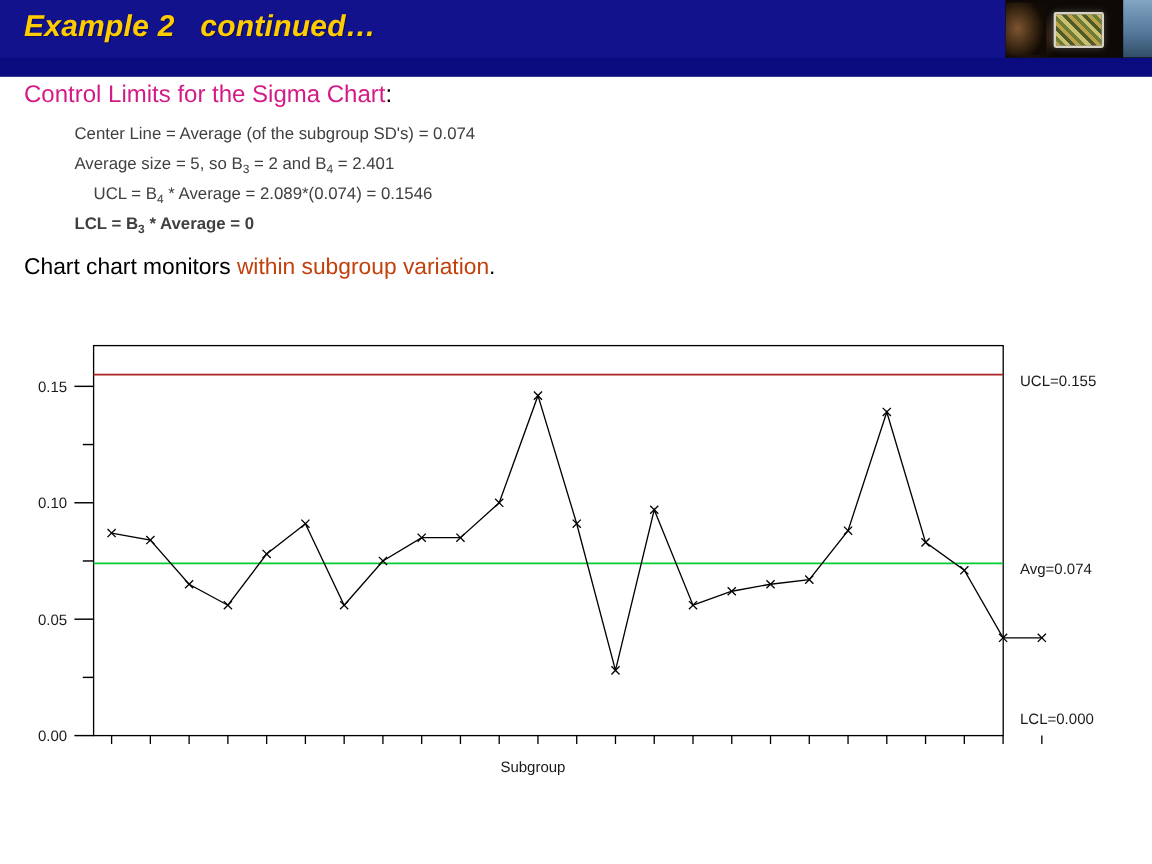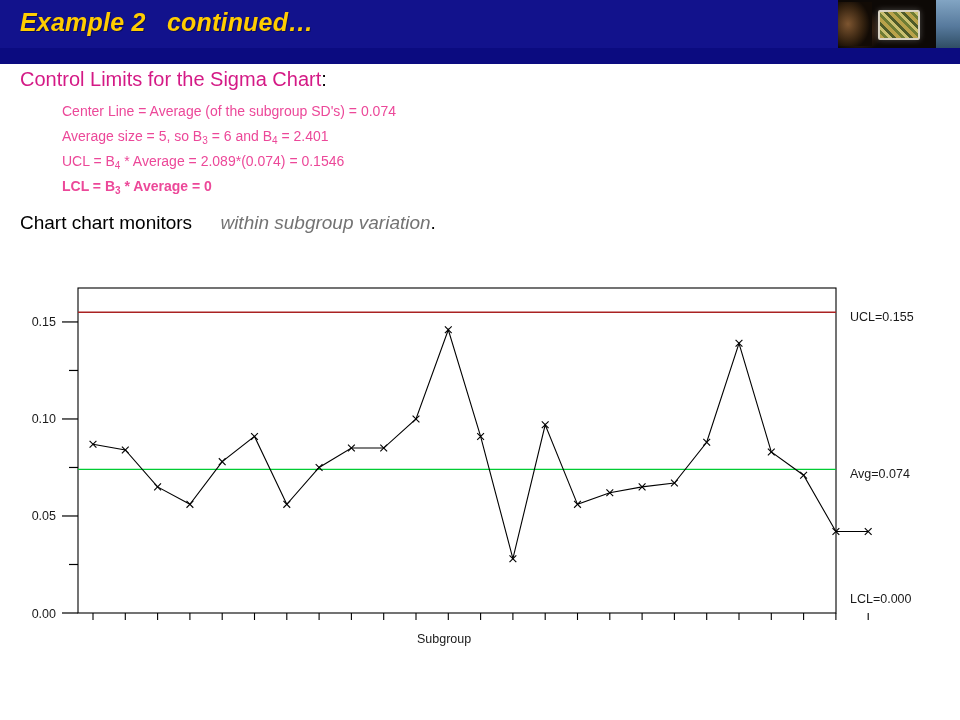--- a/index.html
+++ b/index.html
@@ -53,32 +53,32 @@
   }
 
   
   #heading-sigma{
     position:absolute;left:20px;top:68px;
     font-size:20px;color:#d41a86;white-space:nowrap;
   }
   #heading-sigma .colon{color:#000000;}
   .bullet-line{
     position:absolute;left:62px;
-    font-size:14px;color:#ec4899;white-space:nowrap;
+    font-size:14px;color:#404040;white-space:nowrap;
   }
   #line-center{top:103px;}
   #line-subsize{top:128px;}
-  #line-ucl{top:153px;}
+  #line-ucl{top:153px;margin-left:16px;}
   #line-lcl{top:178px;font-weight:bold;}
   .bullet-line sub{font-size:10px;vertical-align:baseline;position:relative;top:3px;}
   #monitor-line{
     position:absolute;left:20px;top:212px;
     font-size:19px;color:#000000;white-space:nowrap;
   }
-  #monitor-line .emph{color:#737373;font-style:italic;margin-left:23px;}
+  #monitor-line .emph{color:#c2410c;}
 
   
   #chart-area{
     position:absolute;left:0;top:270px;width:960px;height:400px;
   }
   #chart-svg{display:block;}
 
   .axis-label{
     font-family:"Liberation Sans", sans-serif;
     font-size:12.5px;fill:#1a1a1a;
@@ -102,21 +102,21 @@
     <div class="photo-hand"></div>
     <div class="photo-screen"></div>
     <div class="photo-right"></div>
   </div>
 </div>
 
 <div id="heading-sigma"><span>Control Limits for the Sigma Chart</span><span class="colon">:</span></div>
 
 <div class="bullet-line" id="line-center"><span>Center Line = Average (of the subgroup SD's) = 0.074</span></div>
 
-<div class="bullet-line" id="line-subsize"><span>Average size = 5,  so  B</span><sub>3</sub><span> = 6  and  B</span><sub>4</sub><span> = 2.401</span></div>
+<div class="bullet-line" id="line-subsize"><span>Average size = 5,  so  B</span><sub>3</sub><span> = 2  and  B</span><sub>4</sub><span> = 2.401</span></div>
 
 <div class="bullet-line" id="line-ucl"><span>UCL = B</span><sub>4</sub><span> * Average = 2.089*(0.074) = 0.1546</span></div>
 
 <div class="bullet-line" id="line-lcl"><span>LCL = B</span><sub>3</sub><span> * Average = 0</span></div>
 
 <div id="monitor-line"><span>Chart chart monitors </span><span class="emph">within subgroup variation</span><span>.</span></div>
 
 <div id="chart-area">
   <svg id="chart-svg" width="960" height="400" viewBox="0 0 960 400">
     <g id="chart-root">

